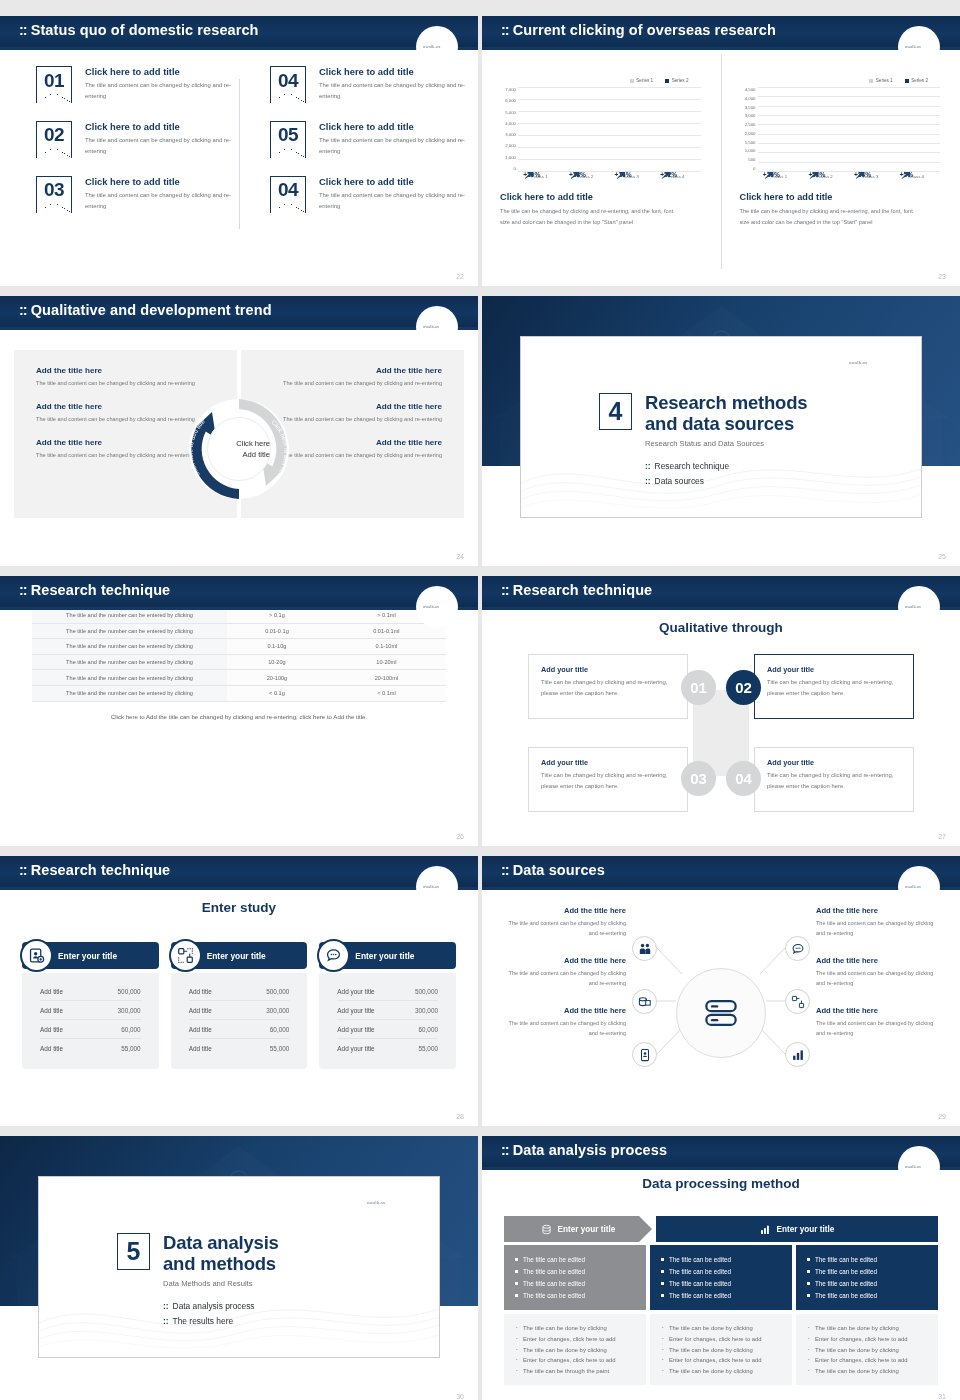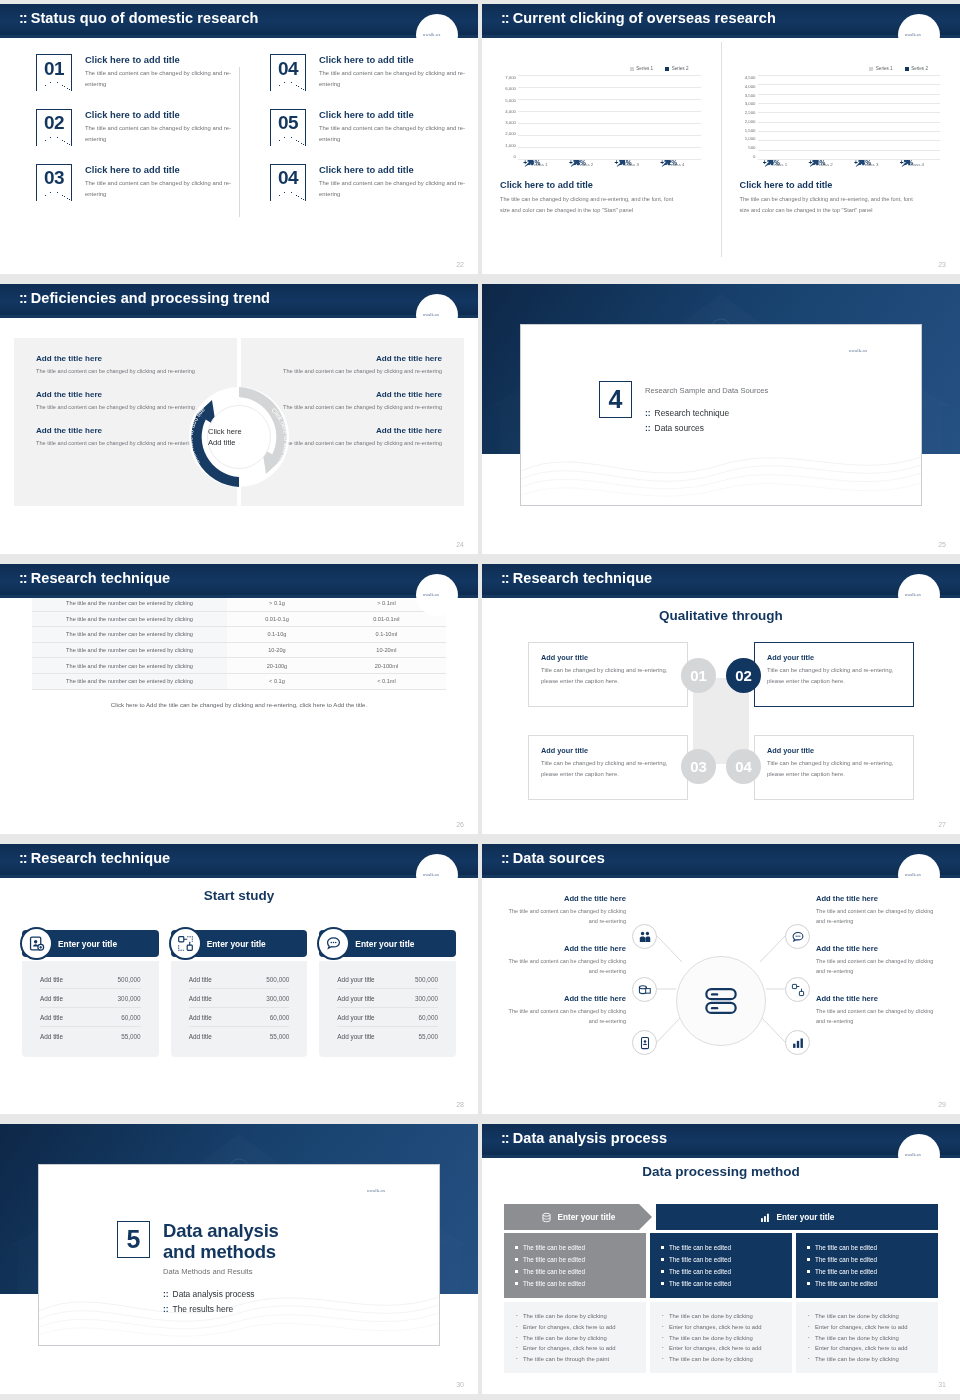--- a/index.html
+++ b/index.html
@@ -9,21 +9,21 @@
     font-family: "Liberation Sans", sans-serif;
     overflow: hidden;
   }
   .grid {
     width: 960px; height: 1400px;
     display: grid;
     grid-template-columns: 478px 478px;
     grid-template-rows: repeat(5, 270px);
     column-gap: 4px; row-gap: 10px;
     align-content: start;
-    padding-top: 4px;
+    padding-top: 16px;
   }
   .slide {
     position: relative;
     background: #ffffff;
     overflow: hidden;
     width: 478px; height: 270px;
   }
 
   
   .hdr {
@@ -118,21 +118,21 @@
   .panel.rt{ text-align:right;}
   .pitem{ margin-bottom:13px;}
   .ptitle{ font-size:8.1px; font-weight:bold; color:#13365f; margin-bottom:3px;}
   .pdesc{ font-size:5.6px; color:#73767a; line-height:1.95;}
   .cycle{ position:absolute; left:50%; top:94px; transform:translateX(-50%);
           width:118px; height:118px;}
   .cyc-center{
     position:absolute; left:50%; top:50%; transform:translate(-50%,-50%);
     width:64px; height:64px; border-radius:50%; background:#fff;
     border:1px solid #ececec; display:flex; flex-direction:column;
-    align-items:flex-start; justify-content:center; font-size:7.6px; color:#2b2f33; line-height:1.45;
+    align-items:flex-end; justify-content:center; font-size:7.6px; color:#2b2f33; line-height:1.45;
   }
 
   
   .cover{ position:absolute; inset:0; background:#ffffff; overflow:hidden;}
   .cover-bg{ position:absolute; left:0; top:0; width:100%; height:170px;
     background:linear-gradient(125deg,#0d2747 0%,#17406c 45%,#255183 100%);}
   .cover-bg::after{
     content:""; position:absolute; left:0; bottom:0; width:100%; height:46px;
     background:#fff;
     clip-path: polygon(0 60%, 9% 60%, 18% 0, 27% 60%, 73% 60%, 82% 0, 91% 60%, 100% 60%, 100% 100%, 0 100%);
@@ -500,21 +500,21 @@
         </div>
         <div class="ctitle">Click here to add title</div>
         <div class="cdesc">The title can be changed by clicking and re-entering, and the font, font size and color can be changed in the top "Start" panel</div>
       </div>
     </div>
     <div class="pgno">23</div>
   </div>
 
   <div class="slide">
     <div class="hdr">
-      <div class="hdr-t"><span class="dots">::</span><span>Deficiencies and processing trend</span></div>
+      <div class="hdr-t"><span class="dots">::</span><span>Qualitative and development trend</span></div>
     </div>
     <div class="logo-bubble"></div>
     <div class="logo-mark">
       <svg width="28" height="7" viewBox="0 0 28 7">
           <text x="0" y="5" font-size="4.4" fill="#1d3f6b" font-family="'Liberation Serif',serif">uwalk.ax</text>
         </svg>
     </div>
     <div class="panels">
       <div class="panel">
         <div class="pitem">
@@ -587,21 +587,25 @@
           <path d="M0,82 C60,60 120,98 200,76 C270,58 330,92 400,70" fill="none" stroke="#e4e7eb" stroke-width="0.6"></path>
         </svg>
         <div class="cv-logo">
           <svg width="32" height="9" viewBox="0 0 32 9">
               <text x="0" y="6" font-size="5" fill="#1d3f6b" font-family="'Liberation Serif',serif">uwalk.ax</text>
             </svg>
         </div>
         <div class="cv-inner">
           <div class="cv-num">4</div>
           <div>
-            <div class="cv-sub">Research Sample and Data Sources</div>
+            <div class="cv-h">
+              <div>Research methods</div>
+              <div>and data sources</div>
+            </div>
+            <div class="cv-sub">Research Status and Data Sources</div>
             <div class="cv-li">
               <div><i>::</i><span>Research technique</span></div>
               <div><i>::</i><span>Data sources</span></div>
             </div>
           </div>
         </div>
       </div>
     </div>
     <div class="pgno">25</div>
   </div>
@@ -701,21 +705,21 @@
   <div class="slide">
     <div class="hdr">
       <div class="hdr-t"><span class="dots">::</span><span>Research technique</span></div>
     </div>
     <div class="logo-bubble"></div>
     <div class="logo-mark">
       <svg width="28" height="7" viewBox="0 0 28 7">
           <text x="0" y="5" font-size="4.4" fill="#1d3f6b" font-family="'Liberation Serif',serif">uwalk.ax</text>
         </svg>
     </div>
-    <div class="s-title">Start study</div>
+    <div class="s-title">Enter study</div>
     <div class="cases">
       <div class="case">
         <div class="case-hd">
             <span>Enter your title</span>
           </div>
         <div class="case-ic">
           <svg width="17" height="17" viewBox="0 0 20 20">
               <rect x="3" y="2.5" width="12" height="15" rx="1.6" fill="none" stroke="#123761" stroke-width="1.5"></rect>
               <circle cx="9" cy="8" r="2" fill="#123761"></circle>
               <path d="M6 13.5c0-1.6 1.4-2.6 3-2.6s3 1 3 2.6" fill="#123761"></path>

